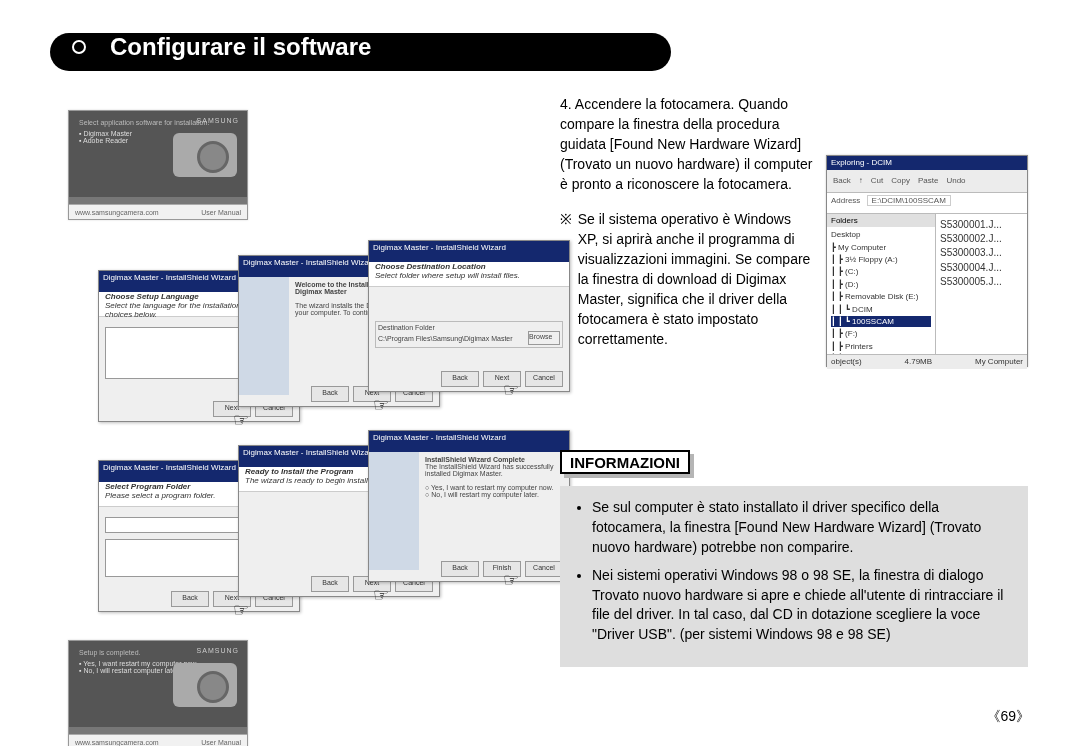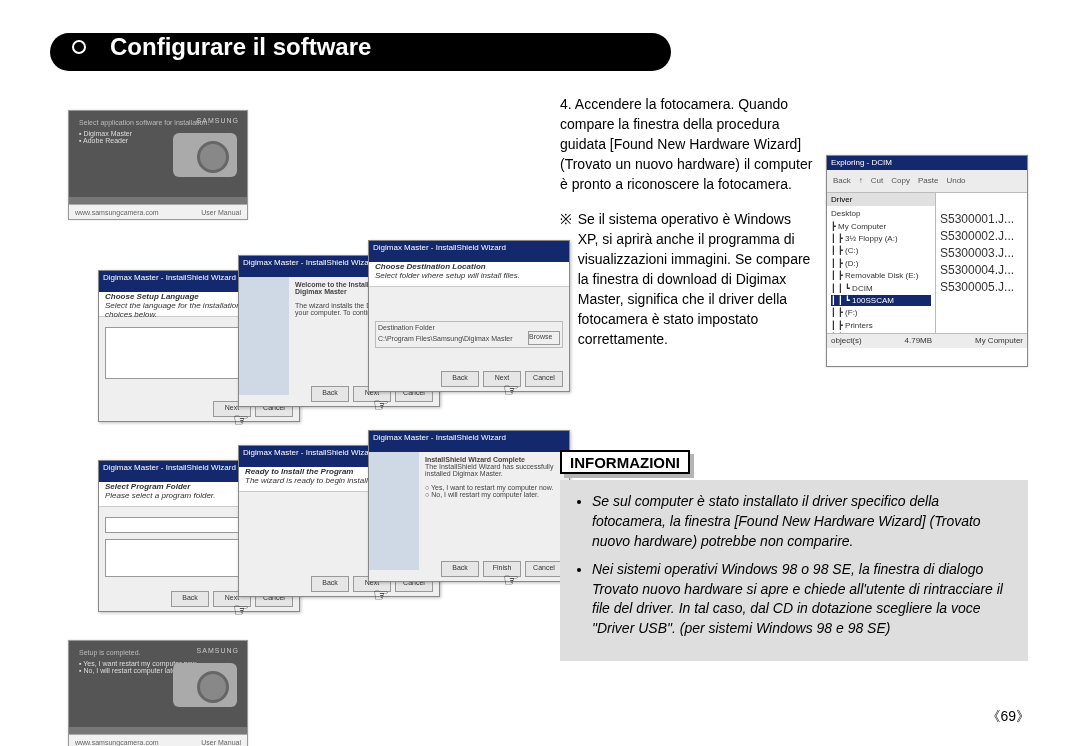--- a/index.html
+++ b/index.html
@@ -231,22 +231,21 @@
     font-size: 8px;
     overflow: hidden;
   }
   .explorer-box .tree div {
     white-space: nowrap;
     margin: 1px 0;
   }
   .explorer-box .files {
     flex: 1;
     padding: 4px;
-    font-size: 12px;
-    margin-top: 14px;
+    font-size: 10px;
   }
   .explorer-box .exp-status {
     height: 14px;
     border-top: 1px solid #bbb;
     background: #ececec;
     font-size: 8px;
     padding: 0 4px;
     line-height: 14px;
     display: flex;
     justify-content: space-between;
@@ -254,21 +253,21 @@
 
   .info-section {
     position: absolute;
     left: 560px;
     top: 450px;
     width: 468px;
   }
   .info-header-wrap {
     position: relative;
     height: 28px;
-    margin-bottom: 2px;
+    margin-bottom: 8px;
   }
   .info-header-shadow {
     position: absolute;
     left: 4px; top: 4px;
     width: 130px; height: 24px;
     background: #b5b5b5;
   }
   .info-header {
     position: absolute;
     left: 0; top: 0;
@@ -280,21 +279,20 @@
     text-align: left;
     line-height: 22px;
     padding-left: 8px;
     box-sizing: border-box;
   }
   .info-body {
     background: #dedede;
     padding: 12px 16px 14px 16px;
     font-size: 14px;
     line-height: 1.42;
-    font-style: italic;
   }
   .info-body ul {
     list-style: disc;
     margin: 0;
     padding-left: 16px;
   }
   .info-body ul li {
     margin-bottom: 8px;
   }
 
@@ -488,23 +486,27 @@
   <div class="explorer-box">
     <div class="exp-title">Exploring - DCIM</div>
     <div class="exp-toolbar">
       <span>Back</span>
       <span>↑</span>
       <span>Cut</span>
       <span>Copy</span>
       <span>Paste</span>
       <span>Undo</span>
     </div>
+    <div class="exp-addr">
+      <span>Address</span>
+      <span style="border:1px solid #ccc;padding:0 4px;margin-left:4px;background:#fff;">E:\DCIM\100SSCAM</span>
+    </div>
     <div class="exp-body">
       <div class="tree">
-        <div style="background:#e0e0e0;margin:-4px -4px 2px -4px;padding:1px 4px;color:#000;">Driver</div>
+        <div style="background:#e0e0e0;margin:-4px -4px 2px -4px;padding:1px 4px;color:#000;">Folders</div>
         <div>Desktop</div>
         <div>┣ My Computer</div>
         <div>┃ ┣ 3½ Floppy (A:)</div>
         <div>┃ ┣ (C:)</div>
         <div>┃ ┣ (D:)</div>
         <div>┃ ┣ Removable Disk (E:)</div>
         <div>┃ ┃ ┗ DCIM</div>
         <div style="background:#14286e;color:#fff;">┃ ┃    ┗ 100SSCAM</div>
         <div>┃ ┣ (F:)</div>
         <div>┃ ┣ Printers</div>

